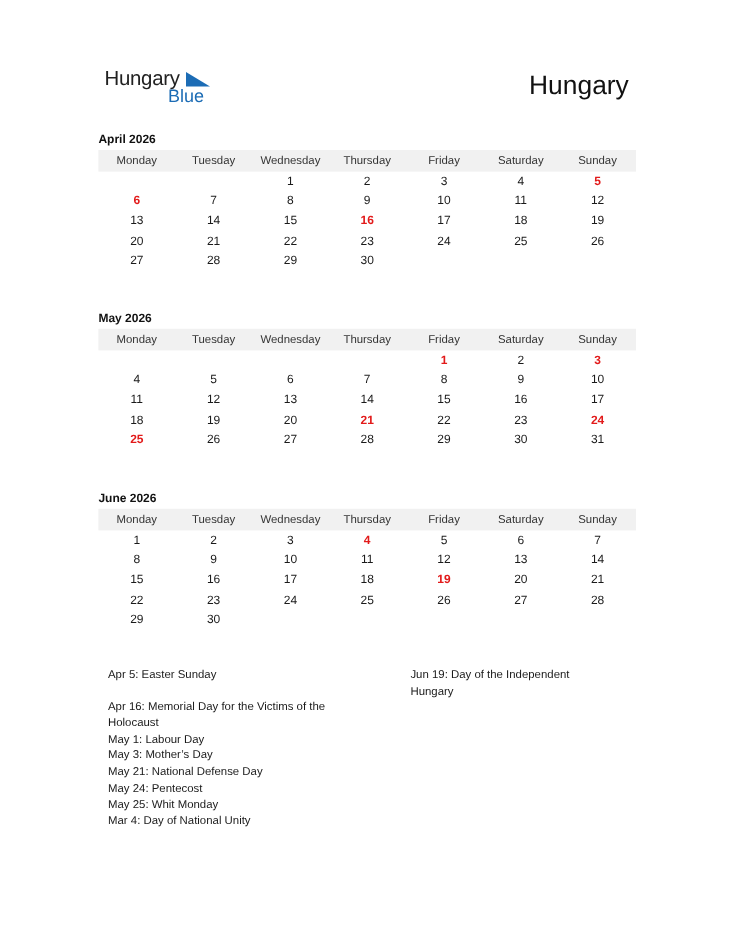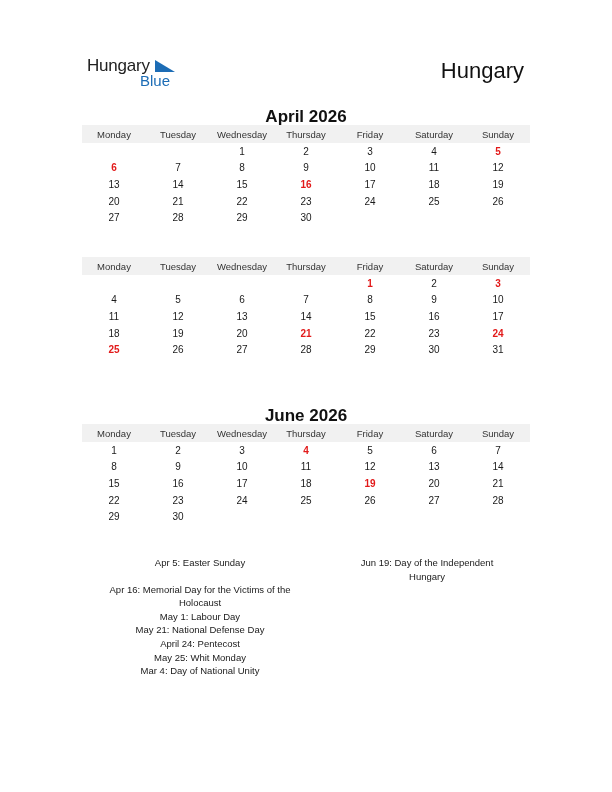--- a/index.html
+++ b/index.html
@@ -3,27 +3,27 @@
   <meta charset="utf-8">
   <style>
     html, body { margin: 0; padding: 0; background: #ffffff; }
     body { width: 612px; height: 792px; position: relative; font-family: "Liberation Sans", "DejaVu Sans", sans-serif; color: #1a1a1a; overflow: hidden; }
     .logo { position: absolute; left: 87px; top: 56px; width: 100px; height: 36px; }
     .logo .general { position: absolute; left: 0; top: 0; font-size: 17px; color: #222; letter-spacing: -0.2px; }
     .logo .blue { position: absolute; left: 53px; top: 16px; font-size: 15px; color: #1c6cb5; }
     .logo .tri { position: absolute; left: 68px; top: 4px; width: 0; height: 0; border-left: 20px solid #1c6cb5; border-top: 12px solid transparent; }
     .country { position: absolute; right: 88px; top: 58px; font-size: 22px; font-weight: normal; color: #111; }
     .month { position: absolute; left: 82px; width: 448px; }
-    .month-title { text-align: center; font-size: 17px; font-weight: bold; height: 17px; line-height: 17px; color: #111; }
+    .month-title { text-align: left; font-size: 10px; font-weight: bold; height: 17px; line-height: 17px; color: #111; }
     .dow-row { display: flex; background: #f1f1f1; height: 18px; align-items: center; }
     .dow { flex: 1; text-align: center; font-size: 9.5px; color: #333; }
     .week { display: flex; height: 16.6px; align-items: center; }
     .day { flex: 1; text-align: center; font-size: 10px; color: #1a1a1a; }
     .day.holiday { color: #e21a1a; font-weight: bold; }
-    .holidays { position: absolute; top: 556px; font-size: 9.5px; line-height: 13.6px; color: #1a1a1a; text-align: center; }
+    .holidays { position: absolute; top: 556px; font-size: 9.5px; line-height: 13.6px; color: #1a1a1a; }
     .holidays.col1 { left: 90px; width: 220px; }
     .holidays.col2 { left: 342px; width: 170px; }
     .hitem { margin: 0; }
     .hitem.gap { margin-bottom: 13px; }
   </style>
 </head>
 <body>
 
 <div class="logo">
   <span class="general">Hungary</span>
@@ -84,20 +84,21 @@
         <div class="day">27</div>
         <div class="day">28</div>
         <div class="day">29</div>
         <div class="day">30</div>
         <div class="day"></div>
         <div class="day"></div>
         <div class="day"></div>
       </div>
     </div>
     <div class="month" style="top: 257px;">
+      <div class="month-title">May 2026</div>
       <div class="dow-row">
         <div class="dow">Monday</div>
         <div class="dow">Tuesday</div>
         <div class="dow">Wednesday</div>
         <div class="dow">Thursday</div>
         <div class="dow">Friday</div>
         <div class="dow">Saturday</div>
         <div class="dow">Sunday</div>
       </div>
       <div class="week">
@@ -202,20 +203,21 @@
         <div class="day"></div>
         <div class="day"></div>
       </div>
     </div>
   </div>
 
 <div class="holidays col1" id="hol1">
     <div class="hitem gap">Apr 5: Easter Sunday</div>
     <div class="hitem">Apr 16: Memorial Day for the Victims of the Holocaust</div>
     <div class="hitem">May 1: Labour Day</div>
+    <div class="hitem">May 3: Mother’s Day</div>
     <div class="hitem">May 21: National Defense Day</div>
-    <div class="hitem">April 24: Pentecost</div>
+    <div class="hitem">May 24: Pentecost</div>
     <div class="hitem">May 25: Whit Monday</div>
     <div class="hitem">Mar 4: Day of National Unity</div>
   </div>
 <div class="holidays col2" id="hol2">
     <div class="hitem">Jun 19: Day of the Independent Hungary</div>
   </div>
 
 </body></html>

